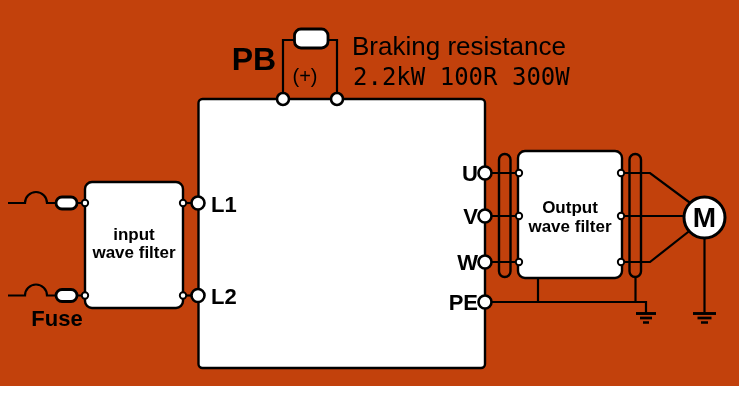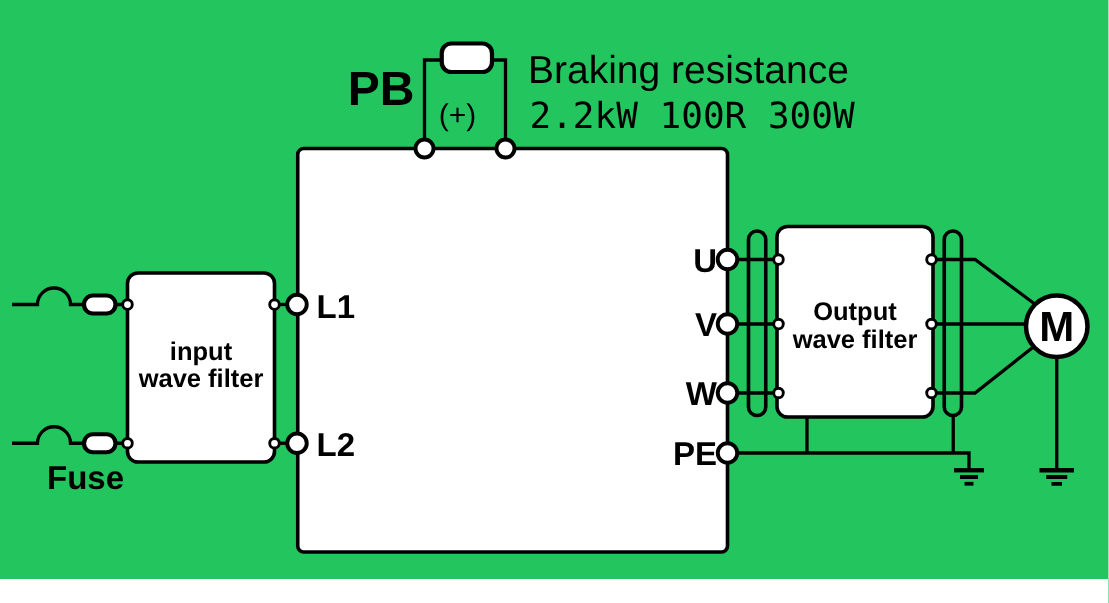--- a/index.html
+++ b/index.html
@@ -1,20 +1,20 @@
 <!DOCTYPE html>
 <html><head>
 <meta charset="utf-8">
 <style>
   html, body { margin: 0; padding: 0; background: #ffffff; }
   .stage {
     position: relative;
     width: 739px;
     height: 386px;
-    background: #22c55e;
+    background: #c2410c;
     overflow: hidden;
   }
   svg { display: block; }
   text {
     font-family: "Liberation Sans", sans-serif;
     fill: #000000;
   }
   .b   { font-weight: bold; }
   .mono {
     font-family: "DejaVu Sans Mono", monospace;

